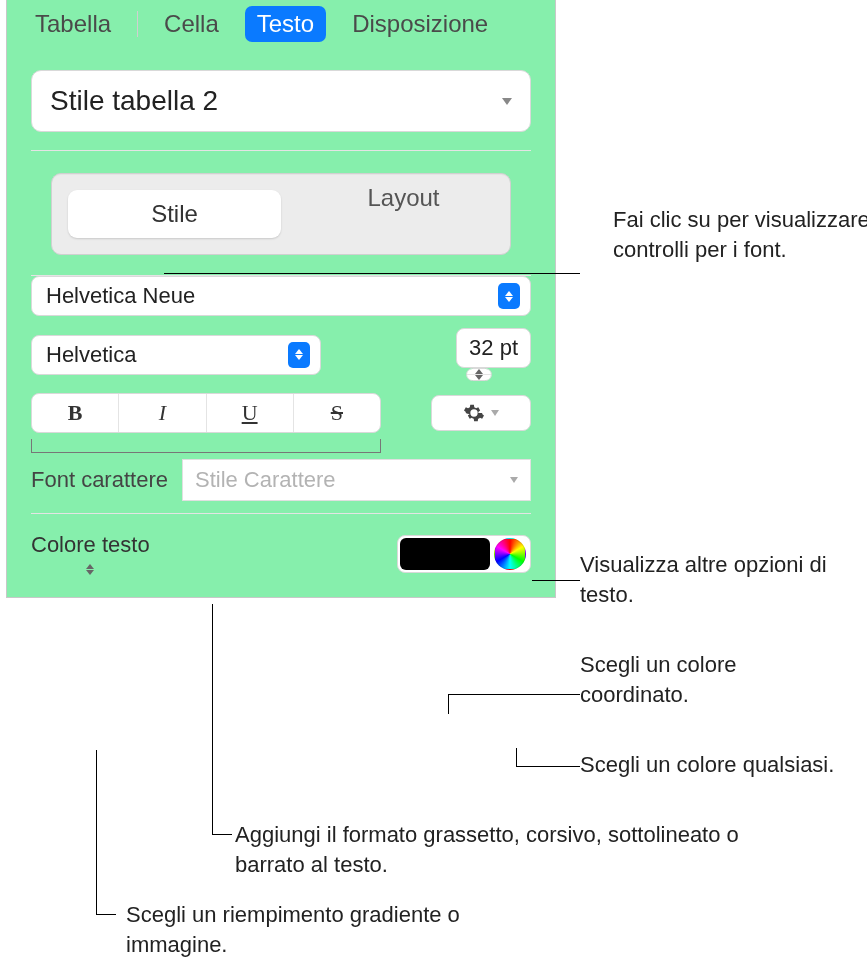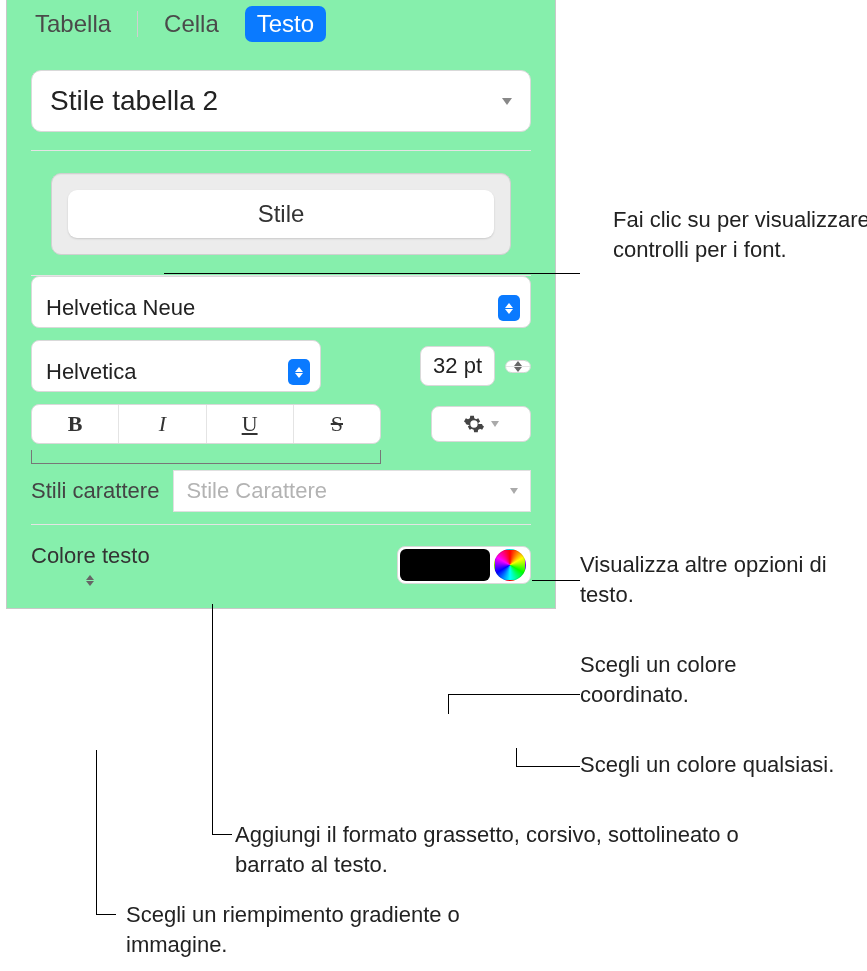--- a/index.html
+++ b/index.html
@@ -99,21 +99,21 @@
   .font-row, .weight-row, .style-row, .charstyle-row, .color-row {
     margin: 0 24px 12px 24px;
     display: flex;
     gap: 14px;
     align-items: center;
   }
   .popup {
     border: 1px solid #d9d9d9;
     border-radius: 8px;
     background: #fff;
-    padding: 18px 10px 6px 14px;
+    padding: 6px 10px 6px 14px;
     display: flex;
     align-items: center;
     justify-content: space-between;
     font-size: 22px;
     color: #222;
     cursor: default;
   }
   .popup .arrows {
     width: 22px;
     height: 26px;
@@ -314,31 +314,33 @@
 </head>
 <body>
 
 <div class="panel">
 
   <div class="tabbar">
     <div class="tab">Tabella</div>
     <div class="sep"></div>
     <div class="tab">Cella</div>
     <div class="tab active">Testo</div>
+    <div class="tab">Disposizione</div>
   </div>
 
   <div class="style-dropdown">
     <span>Stile tabella 2</span>
     <span class="chev"></span>
   </div>
 
   <div class="hr"></div>
 
   <div class="segmented">
     <div class="seg active">Stile</div>
+    <div class="seg">Layout</div>
   </div>
 
   <div class="hr"></div>
 
 
   <div class="font-row">
     <div class="popup font-popup">
       <span>Helvetica Neue</span>
       <span class="arrows">
         <span class="tri-up"></span>
@@ -348,21 +350,21 @@
   </div>
 
   <div class="weight-row">
     <div class="popup weight-popup">
       <span>Helvetica</span>
       <span class="arrows">
         <span class="tri-up"></span>
           <span class="tri-down"></span>
       </span>
     </div>
-    <div style="display:flex;align-items:center;margin-left:auto;">
+    <div style="display:flex;align-items:flex-start;margin-left:auto;flex-direction:column;">
       <div class="size-field">
         <div class="val">32 pt</div>
       </div>
       <div class="stepper">
         <div class="step">
             <span class="tri-up"></span>
           </div>
         <div class="step">
             <span class="tri-down"></span>
           </div>
@@ -381,21 +383,21 @@
       <svg class="gear-icon" viewBox="0 0 24 24">
         <path d="M12 8a4 4 0 1 0 0 8 4 4 0 0 0 0-8zm9 4a7 7 0 0 1-.1 1.2l2 1.6-2 3.4-2.4-1a7 7 0 0 1-2 1.2l-.4 2.6h-4l-.4-2.6a7 7 0 0 1-2-1.2l-2.4 1-2-3.4 2-1.6A7 7 0 0 1 3 12a7 7 0 0 1 .1-1.2l-2-1.6 2-3.4 2.4 1a7 7 0 0 1 2-1.2L7.9 3h4l.4 2.6a7 7 0 0 1 2 1.2l2.4-1 2 3.4-2 1.6c.07.4.1.8.1 1.2z"></path>
       </svg>
       <span class="chev-grey-small"></span>
     </div>
   </div>
 
   <div class="bracket"></div>
 
   <div class="charstyle-row">
-    <div class="charstyle-label">Stili carattere</div>
+    <div class="charstyle-label">Font carattere</div>
     <div class="charstyle-popup">
       <span>Stile Carattere</span>
       <span class="chev-grey-small"></span>
     </div>
   </div>
 
   <div class="hr"></div>
 
   <div class="color-row">
     <div class="textcolor-popup">

